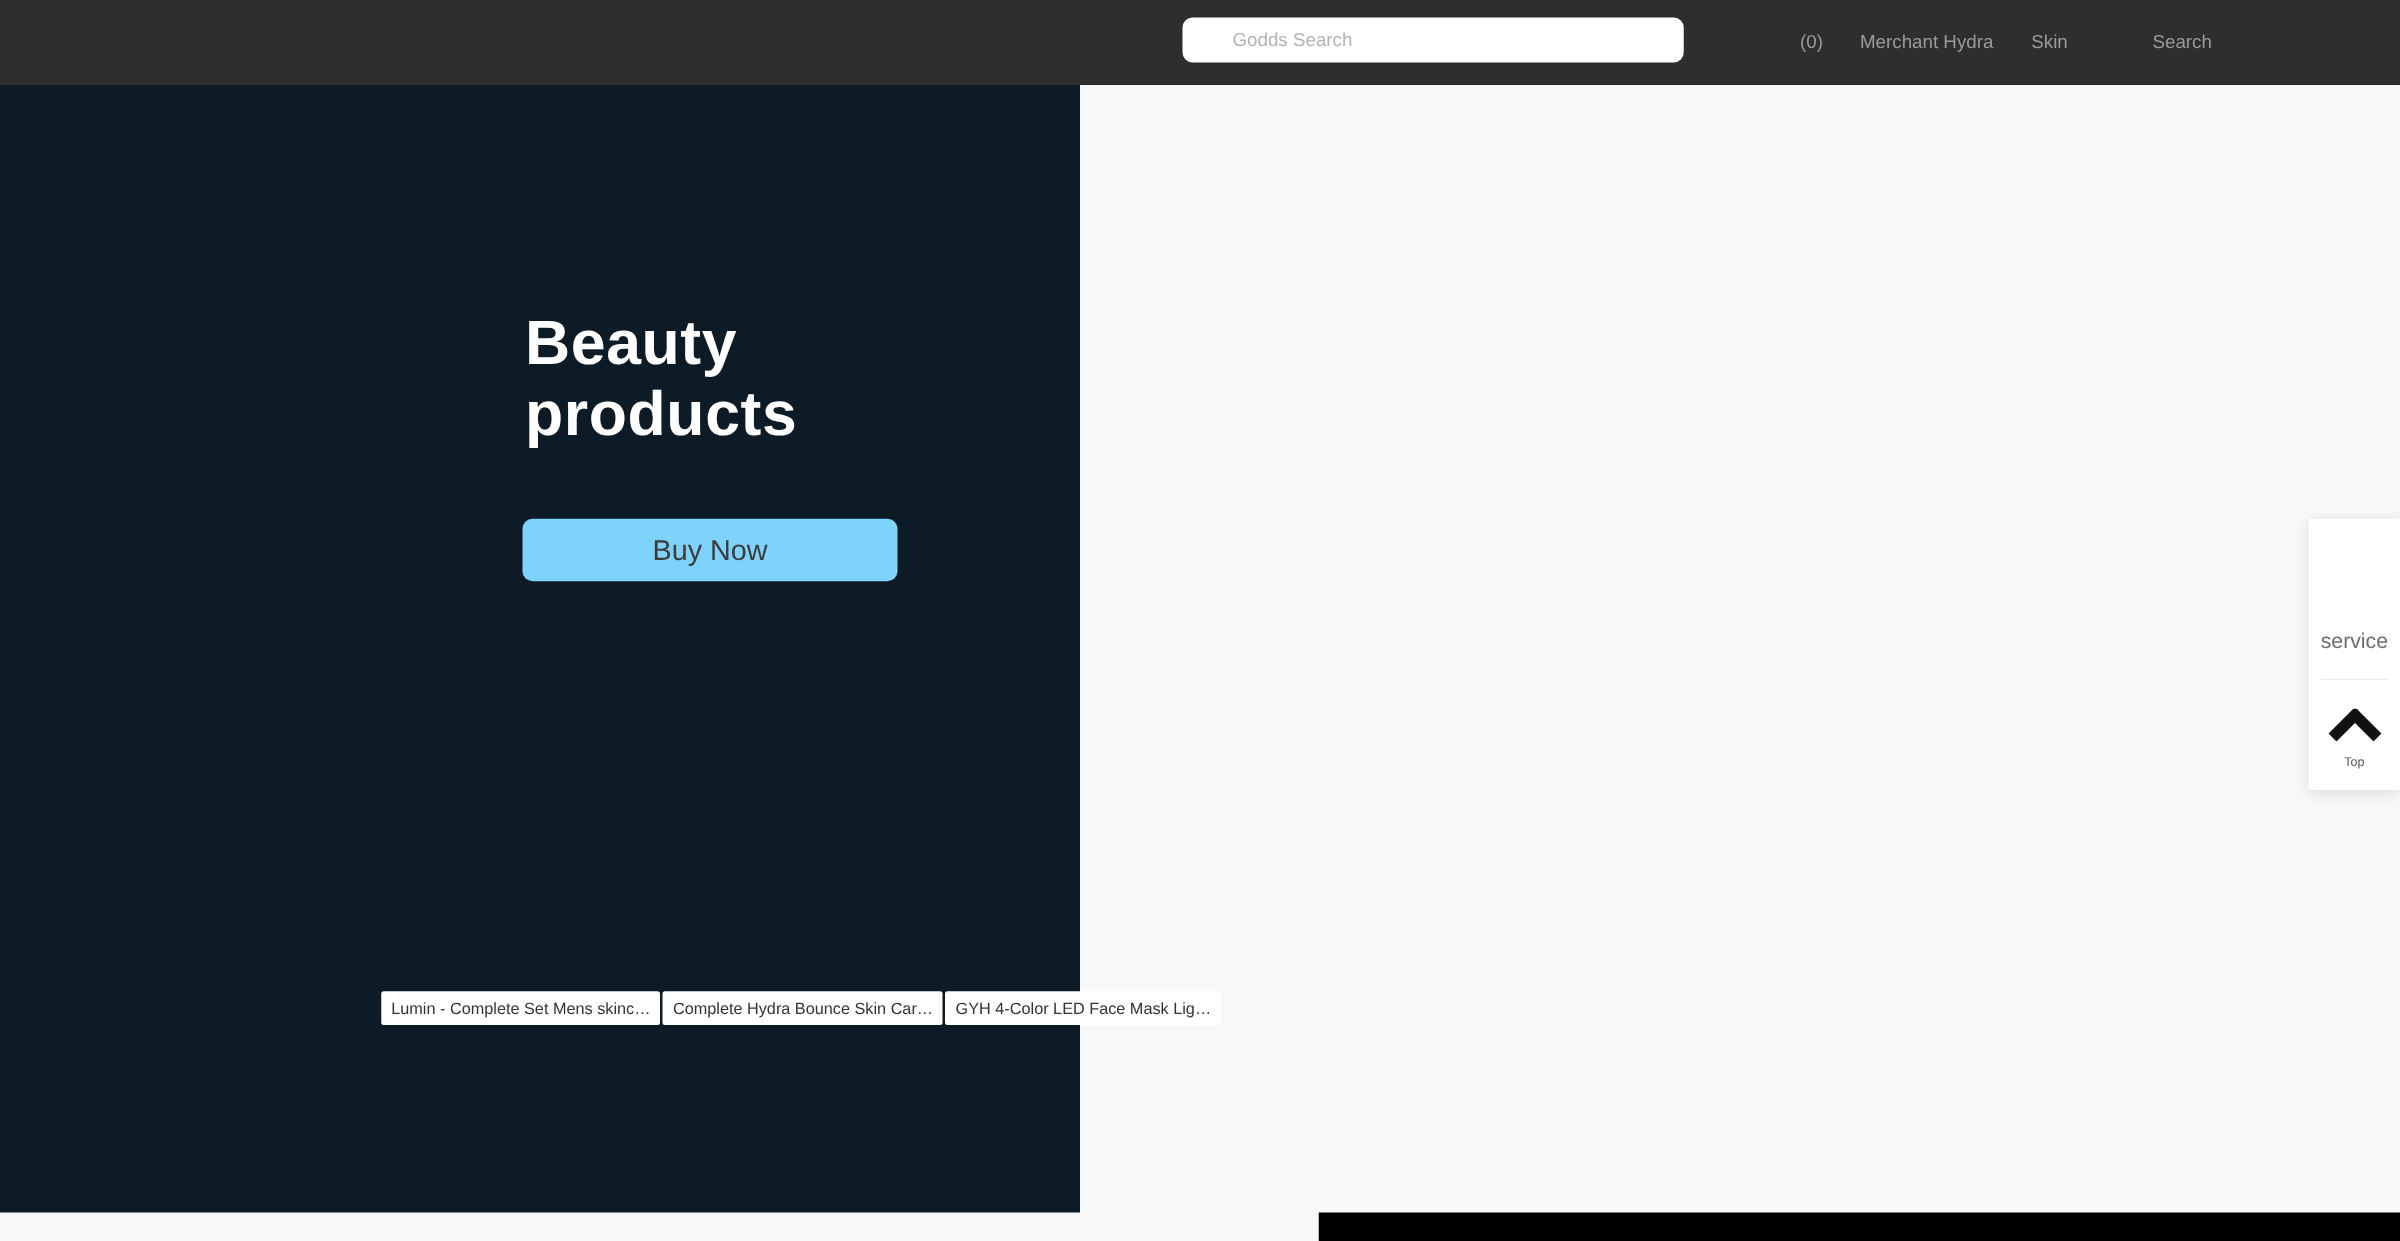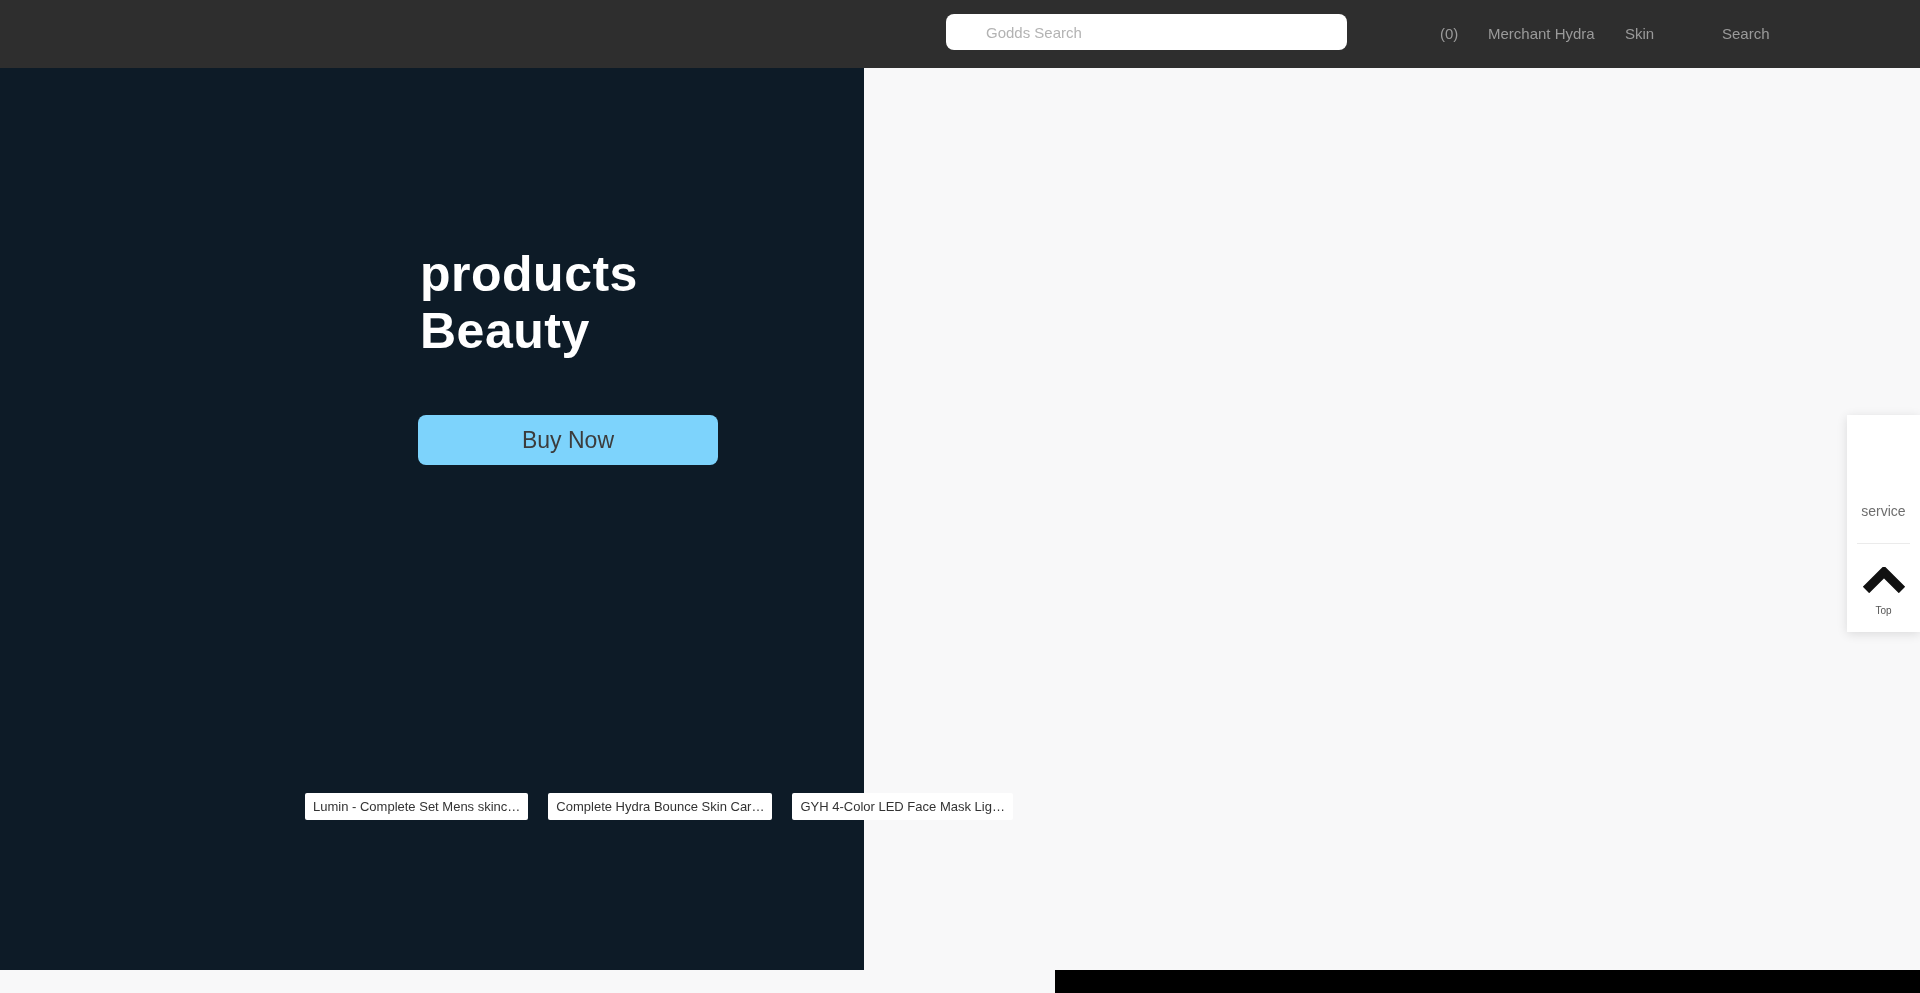--- a/index.html
+++ b/index.html
@@ -42,21 +42,21 @@
     letter-spacing: 0.5px;
   }
   .cta-button {
     position: absolute; left: 418px; top: 347px; width: 300px; height: 50px;
     background: #7dd3fc; border: none; border-radius: 8px;
     font-size: 23px; color: #3c3c3c; font-family: "Liberation Sans", sans-serif;
     cursor: pointer;
   }
   .tag-row {
     position: absolute; left: 305px; top: 725px;
-    display: flex; gap: 20px; white-space: nowrap;
+    display: flex; gap: 2px; white-space: nowrap;
   }
   .product-tag {
     background: #ffffff; height: 27px; line-height: 27px;
     padding: 0 8px; font-size: 13px; color: #333; border-radius: 2px;
     cursor: pointer;
   }
 
   
   .bottom-bar {
     position: absolute; left: 1055px; top: 970px; width: 865px; height: 23px;
@@ -67,21 +67,21 @@
   .side-panel {
     position: absolute; left: 1847px; top: 415px; width: 73px; height: 217px;
     background: #ffffff; box-shadow: 0 2px 10px rgba(0,0,0,0.12);
   }
   .service-button {
     position: absolute; left: 0; top: 0; width: 73px; height: 128px;
     cursor: pointer;
   }
   .service-label {
     position: absolute; left: 0; top: 88px; width: 73px;
-    text-align: center; font-size: 14px; color: #6e6e6e;
+    text-align: center; font-size: 17px; color: #6e6e6e;
   }
   .panel-divider {
     position: absolute; left: 10px; top: 128px; width: 53px; height: 0;
     border-top: 1px solid #ebebeb;
   }
   .back-to-top-button {
     position: absolute; left: 0; top: 129px; width: 73px; height: 88px;
     cursor: pointer;
   }
   .chevron-up { position: absolute; left: 15px; top: 23px; width: 44px; height: 26px; }
@@ -98,22 +98,22 @@
   <div class="header">
     <input class="search-input" type="text" placeholder="Godds Search" style="">
     <span class="header-link cart-count">(0)</span>
     <span class="header-link merchant-login">Merchant Hydra</span>
     <span class="header-link login">Skin</span>
     <span class="header-link language">Search</span>
   </div>
 
   <div class="hero">
     <div class="hero-title">
+      <div>Beauty</div>
       <div>products</div>
-      <div>Beauty</div>
     </div>
     <button class="cta-button">Buy Now</button>
     <div class="tag-row">
       <span class="product-tag">Lumin - Complete Set Mens skinc…</span>
       <span class="product-tag">Complete Hydra Bounce Skin Car…</span>
       <span class="product-tag">GYH 4-Color LED Face Mask Lig…</span>
     </div>
   </div>
 
   <div class="bottom-bar"></div>

